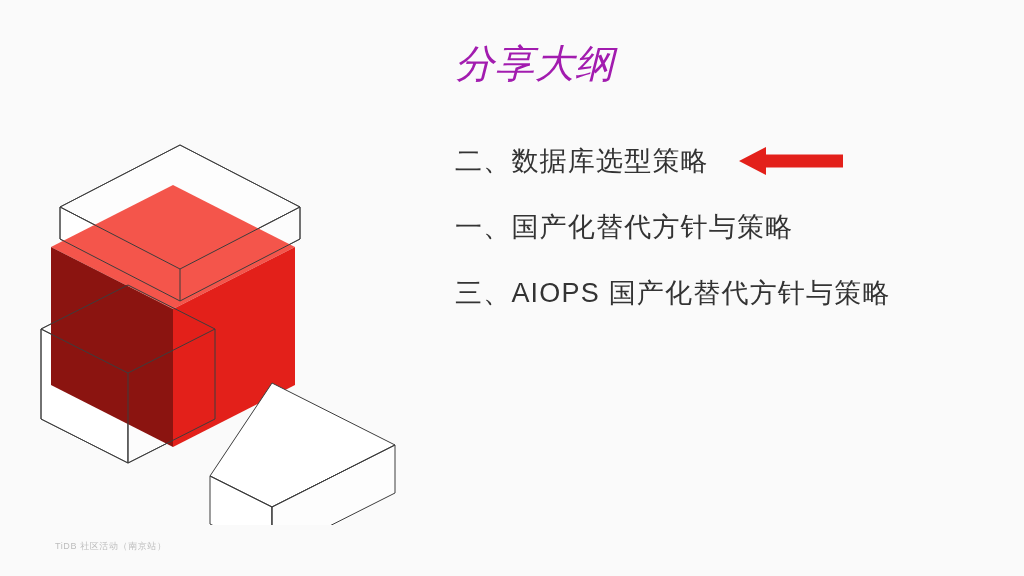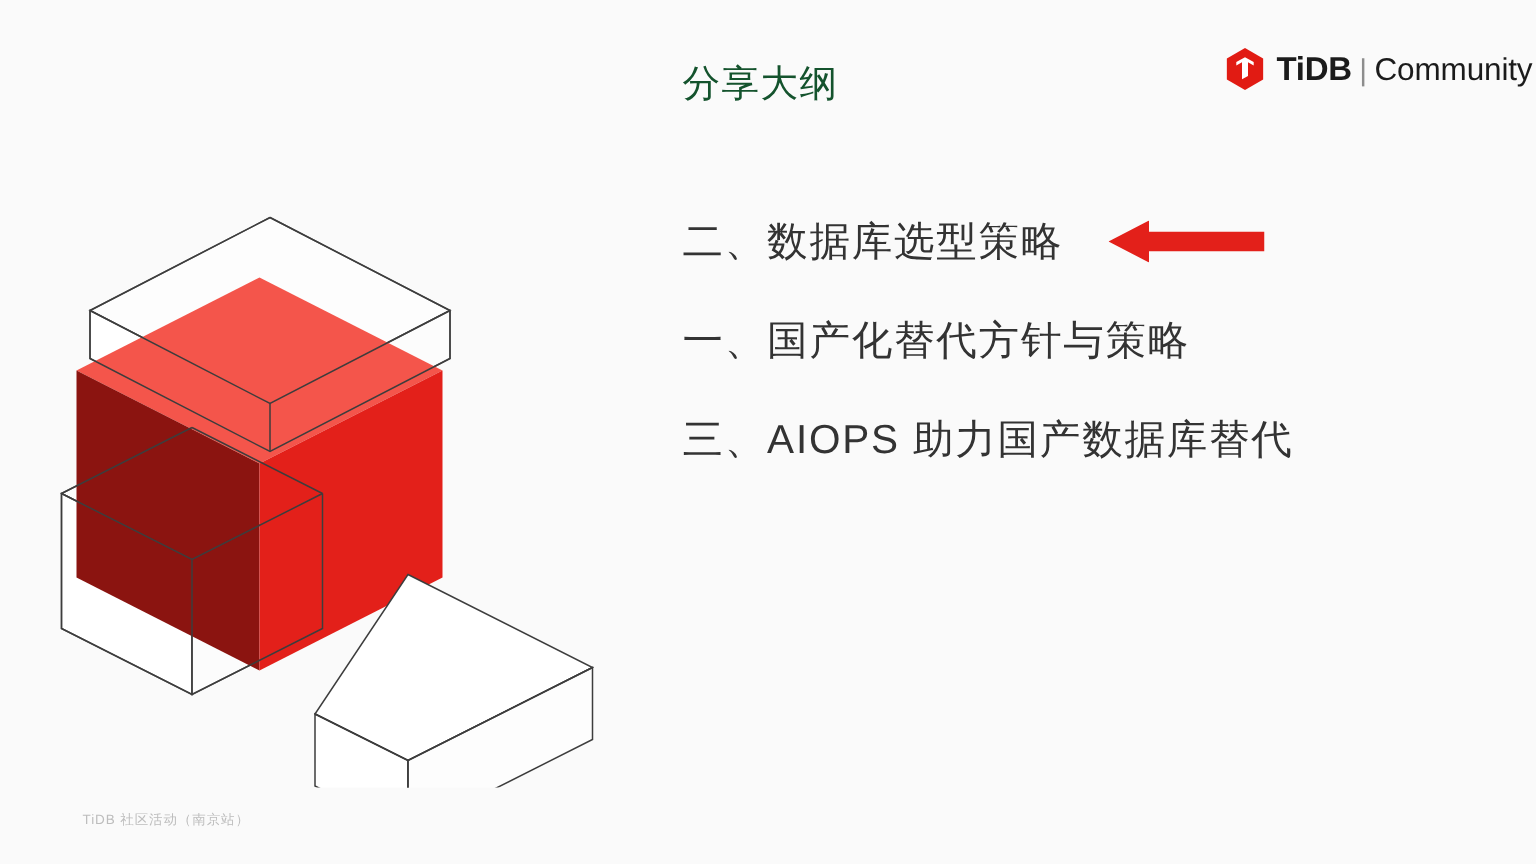--- a/index.html
+++ b/index.html
@@ -61,26 +61,27 @@
     font-weight: 400;
     color: #1b1b1b;
     letter-spacing: -0.1px;
   }
 
   
   .slide-title {
     position: absolute;
     left: 455px;
     top: 41px;
-    font-size: 25px;
+    font-size: 39px;
     font-weight: 500;
-    color: #14532d;
+    color: #a21caf;
     letter-spacing: 1px;
     line-height: 1.2;
     white-space: nowrap;
+    font-style: italic;
   }
 
   
   .outline {
     position: absolute;
     left: 455px;
     top: 128px;
     width: 520px;
   }
   .outline-item {
@@ -180,48 +181,37 @@
 
         <polygon points="262,248 385,310 262,372 200,341" fill="#ffffff"></polygon>
         <polygon points="200,341 262,372 262,420 200,389" fill="#ffffff"></polygon>
         <polygon points="262,372 385,310 385,358 262,420" fill="#fdfdfd"></polygon>
         <path d="M200,341 L262,372 L385,310" fill="none"></path>
         <path d="M262,372 L262,420" fill="none"></path>
       </g>
     </svg>
   </div>
 
-  <div class="brand">
-    <svg class="brand-mark" viewBox="0 0 28 30">
-      <polygon points="14,1 26.1,8 26.1,22 14,29 1.9,22 1.9,8" fill="#e11b13"></polygon>
-      <path d="M8.2 10.3 L14 7.1 L19.8 10.3 L19.8 12.6 L16 10.5 L16 19.6 L12 21.9 L12 10.5 L8.2 12.6 Z" fill="#ffffff"></path>
-    </svg>
-    <span class="brand-wordmark">
-      <span class="brand-tidb">TiDB</span>
-      <span class="brand-sep">|</span>
-      <span class="brand-community">Community</span>
-    </span>
-  </div>
 
   <div class="slide-title">分享大纲</div>
 
   <div class="outline">
 
     <div class="outline-item">
       <span class="outline-text">二、数据库选型策略</span>
       <svg class="outline-arrow" width="104" height="28" viewBox="0 0 104 28">
         <polygon points="0,14 27,0 27,7.5 104,7.5 104,20.5 27,20.5 27,28" fill="#e3201a"></polygon>
       </svg>
     </div>
 
     <div class="outline-item">
       <span class="outline-text">一、国产化替代方针与策略</span>
     </div>
 
     <div class="outline-item">
-      <span class="outline-text">三、AIOPS 助力国产数据库替代</span>
+      <span class="outline-text">三、AIOPS 国产化替代方针与策略</span>
     </div>
 
   </div>
 
   <div class="footer-note">TiDB 社区活动（南京站）</div>
 
 </div>
 
 </body></html>

